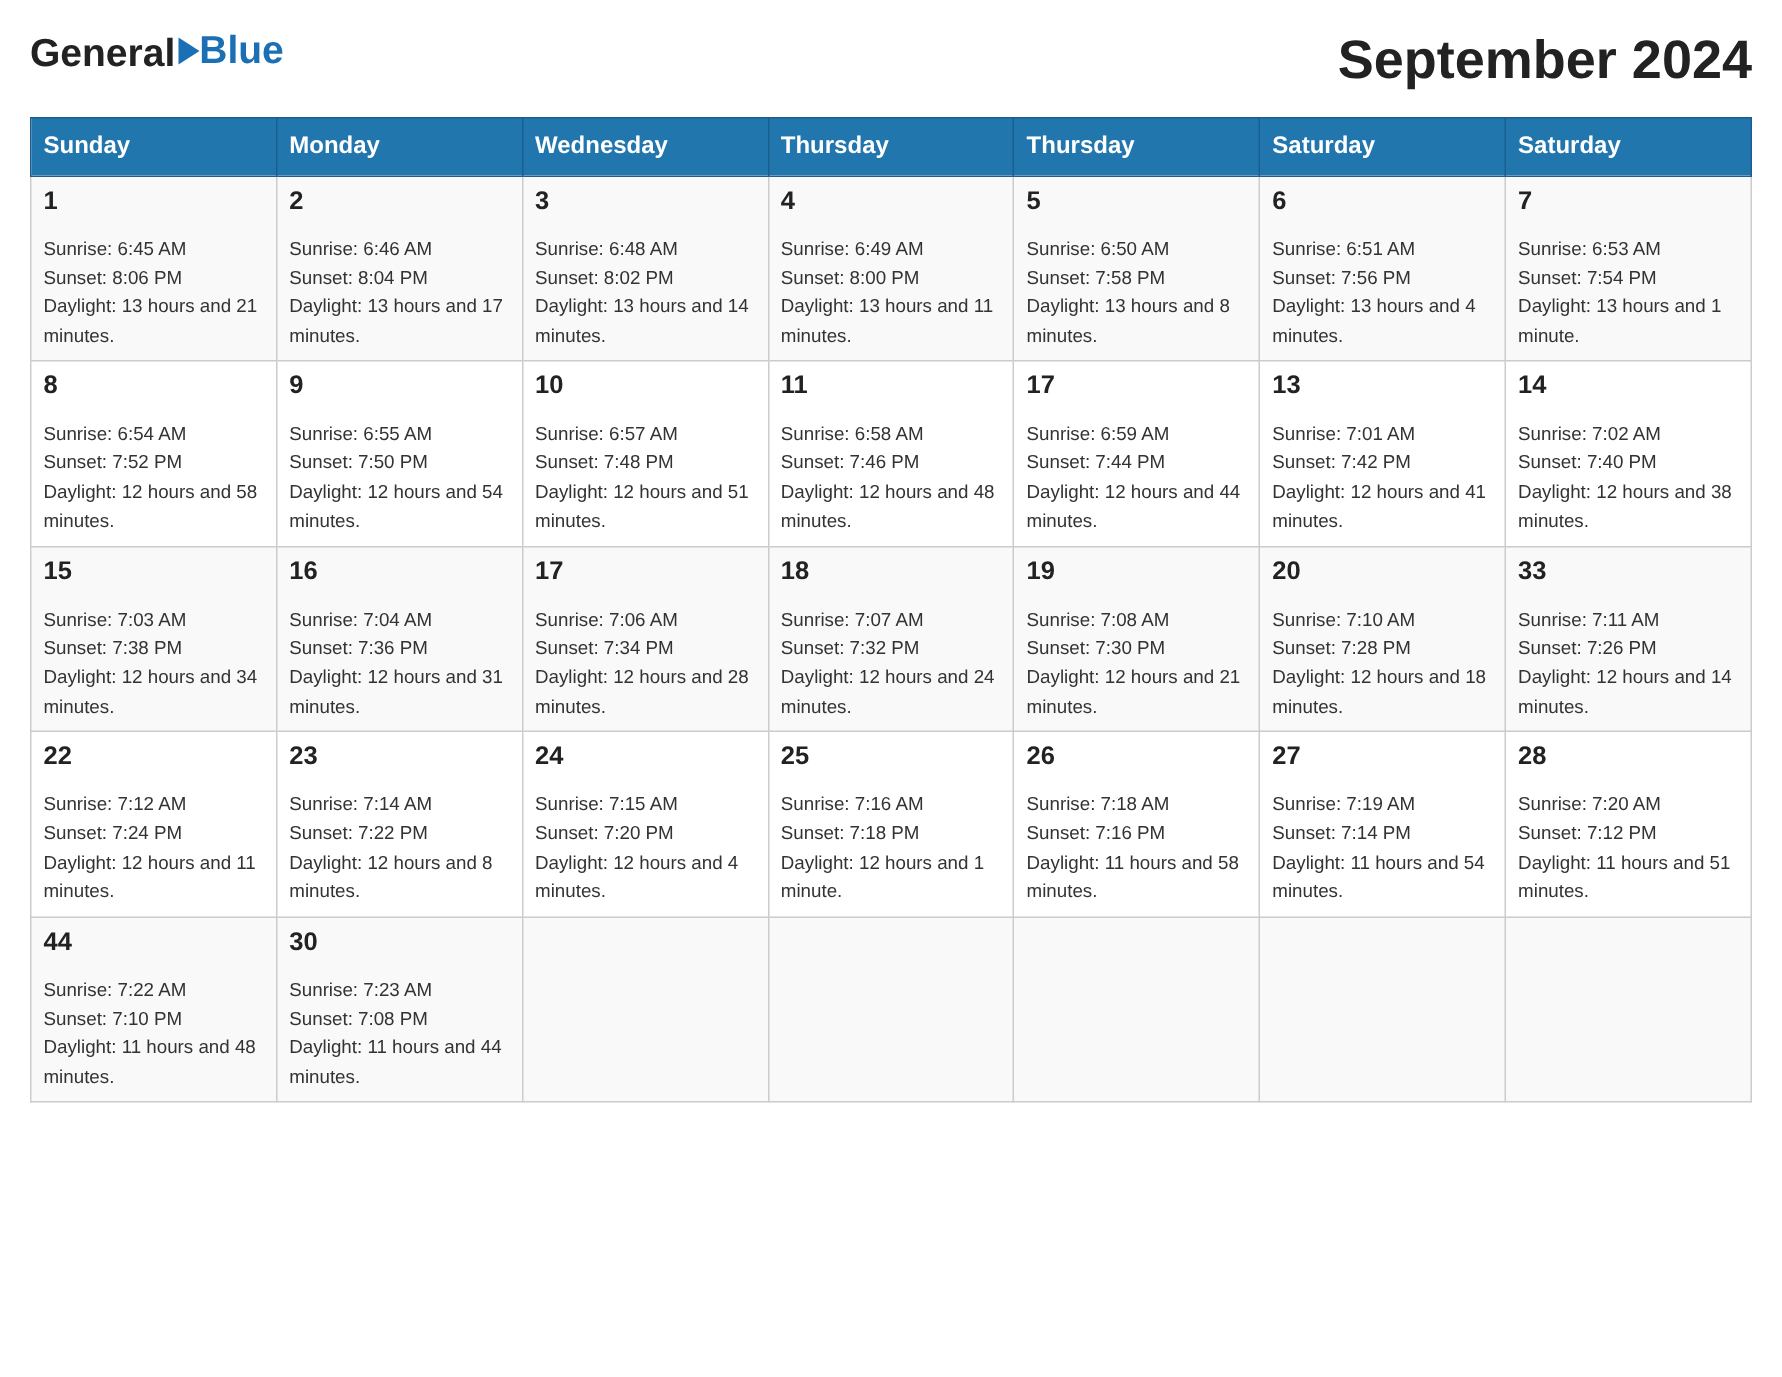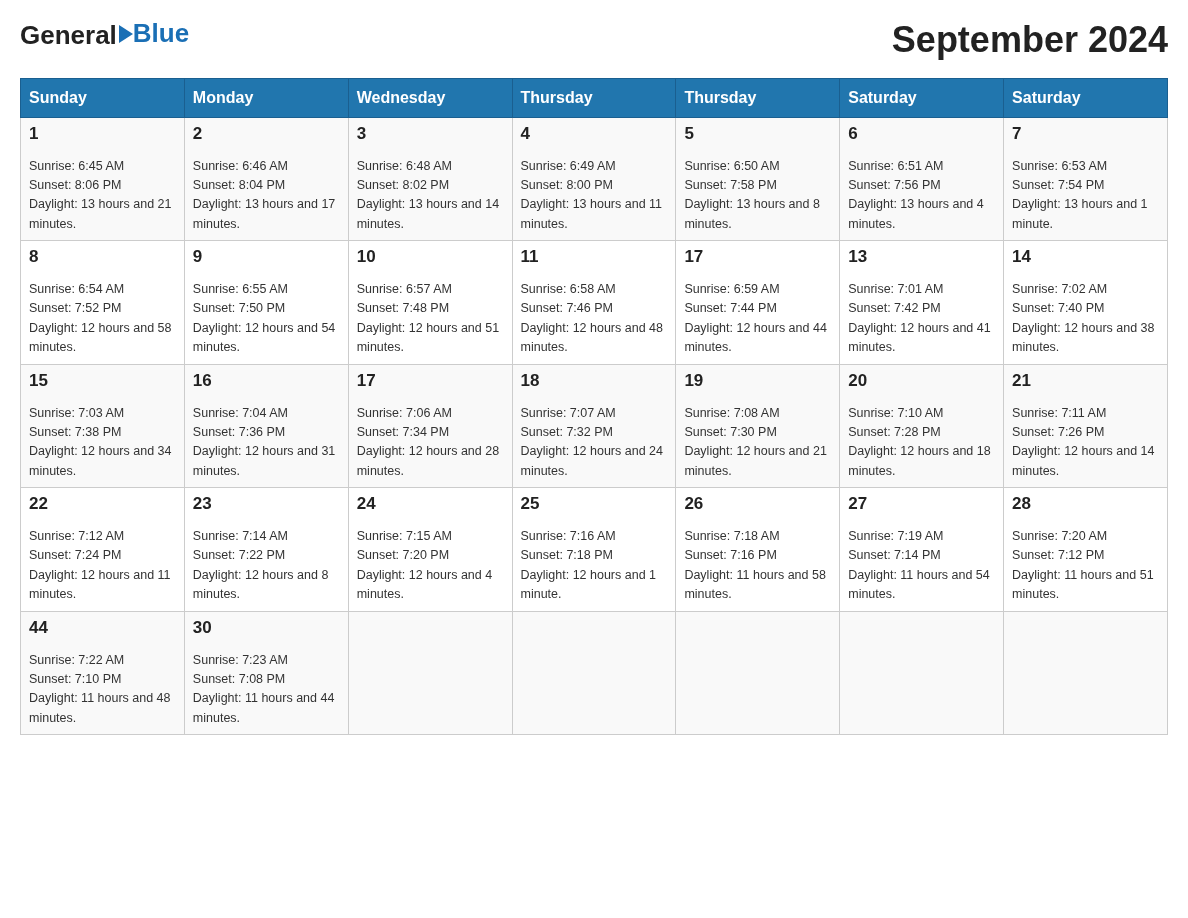--- a/index.html
+++ b/index.html
@@ -225,21 +225,21 @@
         </td>
         <td>
           <div class="day-number">19</div>
           <div class="day-info">Sunrise: 7:08 AM<br>Sunset: 7:30 PM<br>Daylight: 12 hours and 21 minutes.</div>
         </td>
         <td>
           <div class="day-number">20</div>
           <div class="day-info">Sunrise: 7:10 AM<br>Sunset: 7:28 PM<br>Daylight: 12 hours and 18 minutes.</div>
         </td>
         <td>
-          <div class="day-number">21</div>
+          <div class="day-number">33</div>
           <div class="day-info">Sunrise: 7:11 AM<br>Sunset: 7:26 PM<br>Daylight: 12 hours and 14 minutes.</div>
         </td>
       </tr>
       <tr>
         <td>
           <div class="day-number">22</div>
           <div class="day-info">Sunrise: 7:12 AM<br>Sunset: 7:24 PM<br>Daylight: 12 hours and 11 minutes.</div>
         </td>
         <td>
           <div class="day-number">23</div>

